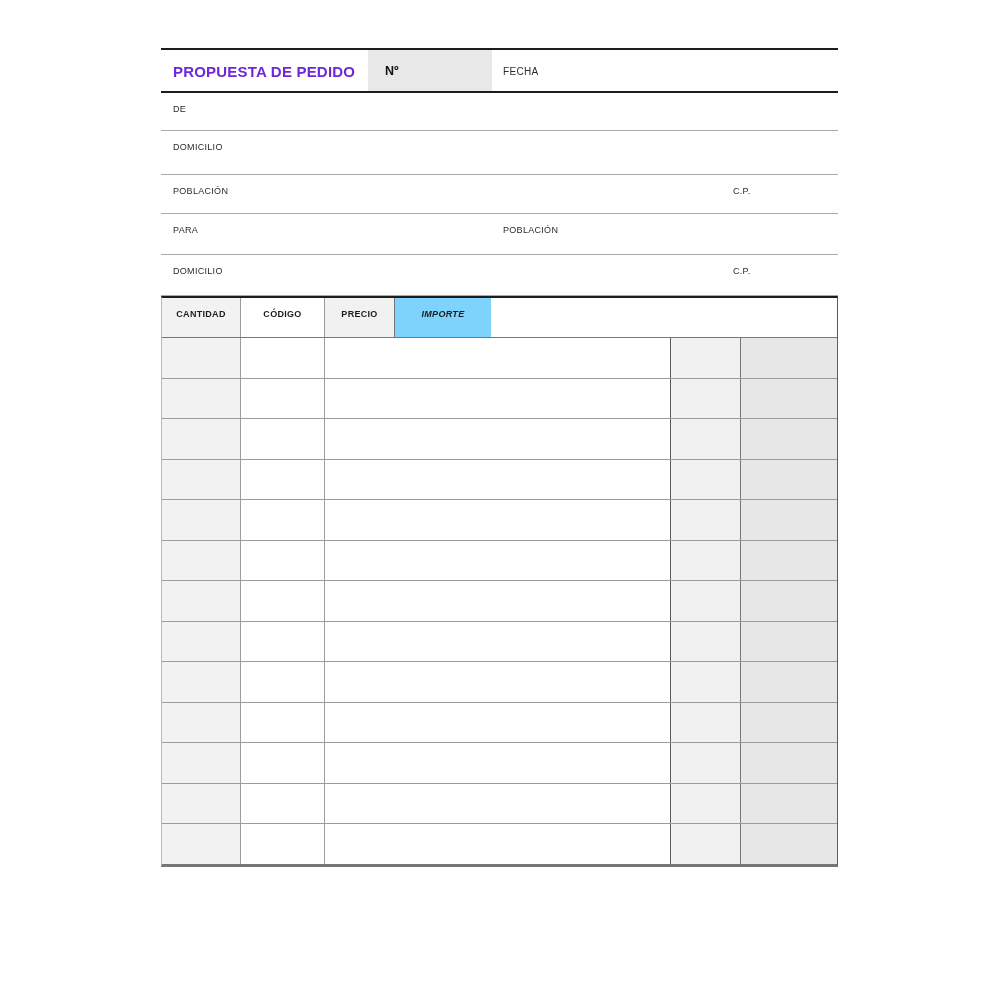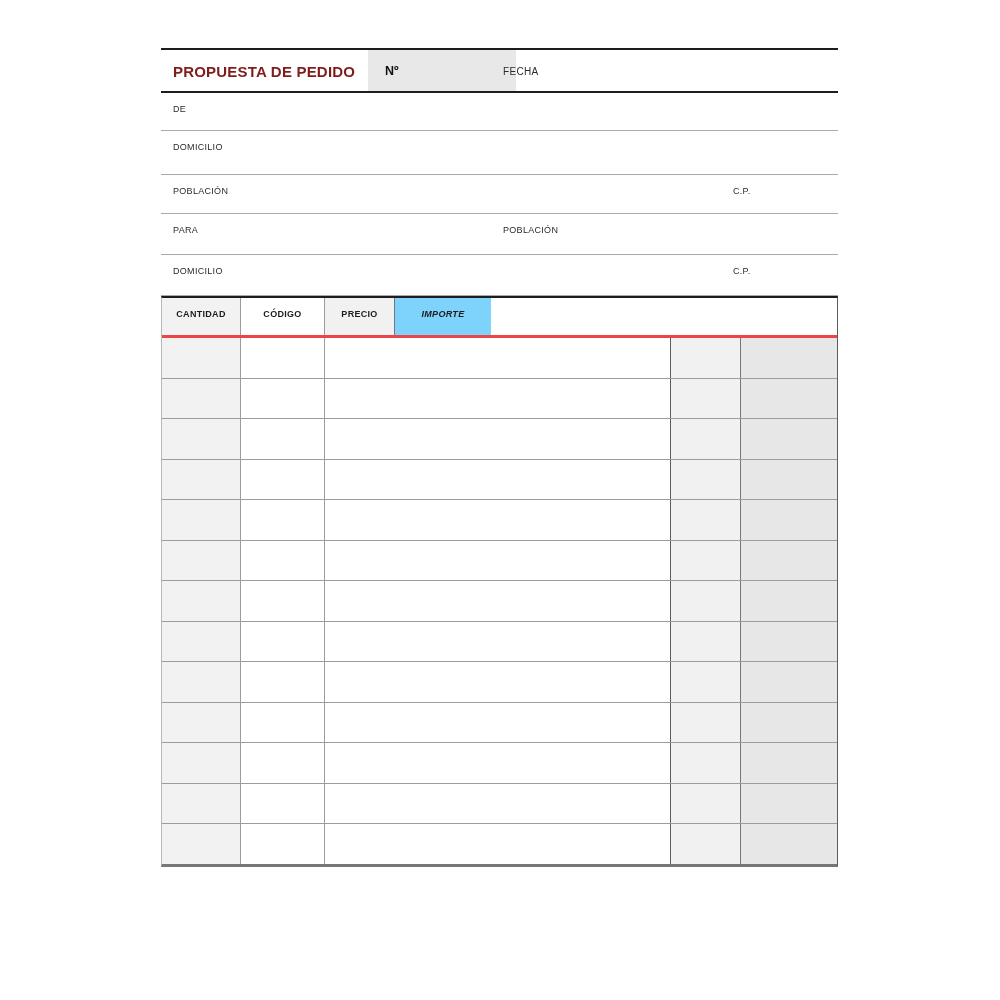--- a/index.html
+++ b/index.html
@@ -1,42 +1,42 @@
 <!DOCTYPE html>
 <html><head>
 <meta charset="utf-8">
 <style>
   * { box-sizing: border-box; margin: 0; padding: 0; }
   html, body { width: 1000px; height: 1000px; background: #ffffff; font-family: "Liberation Sans", sans-serif; }
   .page { position: absolute; left: 161px; top: 48px; width: 677px; }
 
   
   .hdr { position: relative; height: 45px; border-top: 2px solid #1d1d1d; border-bottom: 2px solid #1d1d1d; background: #fff; }
-  .hdr-title { position: absolute; left: 12px; top: 50%; transform: translateY(-50%); font-size: 15px; font-weight: bold; color: #7f1d1d; letter-spacing: 0.2px; }
-  .numbox { position: absolute; left: 207px; top: 0; width: 148px; height: 100%; background: #e8e8e8; }
+  .hdr-title { position: absolute; left: 12px; top: 50%; transform: translateY(-50%); font-size: 15px; font-weight: bold; color: #6d28d9; letter-spacing: 0.2px; }
+  .numbox { position: absolute; left: 207px; top: 0; width: 124px; height: 100%; background: #e8e8e8; }
   .numbox-label { position: absolute; left: 17px; top: 50%; transform: translateY(-50%); font-size: 12.5px; font-weight: bold; color: #111; }
   .numbox-value { position: absolute; left: 45px; top: 50%; transform: translateY(-50%); font-size: 10px; color: #222; }
   .fecha-label { position: absolute; left: 342px; top: 50%; transform: translateY(-50%); font-size: 10px; color: #2b2b2b; letter-spacing: 0.3px; }
   .fecha-value { position: absolute; left: 380px; top: 50%; transform: translateY(-50%); font-size: 9px; color: #222; }
 
   
   .frow { position: relative; border-bottom: 1px solid #aaaaaa; }
   .frow.thick { border-bottom: 2px solid #1d1d1d; }
   .frow.noline { border-bottom: none; }
   .h38 { height: 38px; } .h44 { height: 44px; } .h39 { height: 39px; }
   .h41 { height: 41px; } .h43 { height: 43px; }
   .lbl { position: absolute; top: 11px; font-size: 9px; color: #2b2b2b; letter-spacing: 0.3px; white-space: nowrap; }
   .lx-left { left: 12px; }
   .lx-mid  { left: 342px; }
   .lx-cp   { left: 547px; margin-left: 25px; }
   .val { position: absolute; top: 11px; font-size: 9px; color: #222; }
 
   
   .table { border-top: 2px solid #1d1d1d; border-bottom: 3px solid #767676; border-left: 1px solid #b8b8b8; border-right: 1px solid #5c5c5c; }
-  .thead { display: flex; height: 40px; border-bottom: 3px solid #ef4444; }
+  .thead { display: flex; height: 40px; border-bottom: 1px solid #ef4444; }
   .thead .cell { font-size: 9px; font-weight: bold; color: #1c1c1c; letter-spacing: 0.3px; display: flex; justify-content: center; padding-top: 11px; }
   .tbody { display: flex; flex-direction: column; height: 526px; }
   .brow { flex: 1 1 0; display: flex; border-bottom: 1px solid #9c9c9c; }
   .brow:last-child { border-bottom: none; }
   .c1 { width: 79px;  background: #f2f2f2; border-right: 1px solid #9c9c9c; }
   .c2 { width: 84px;  background: #ffffff; border-right: 1px solid #9c9c9c; }
   .c3 { flex: 1 1 0;  background: #ffffff; border-right: 1px solid #5c5c5c; }
   .c4 { width: 70px;  background: #f1f1f1; border-right: 1px solid #777777; }
   .c5 { width: 96px;  background: #e7e7e7; }
   .thead .c5 { background: #7dd3fc; font-style: italic; }

